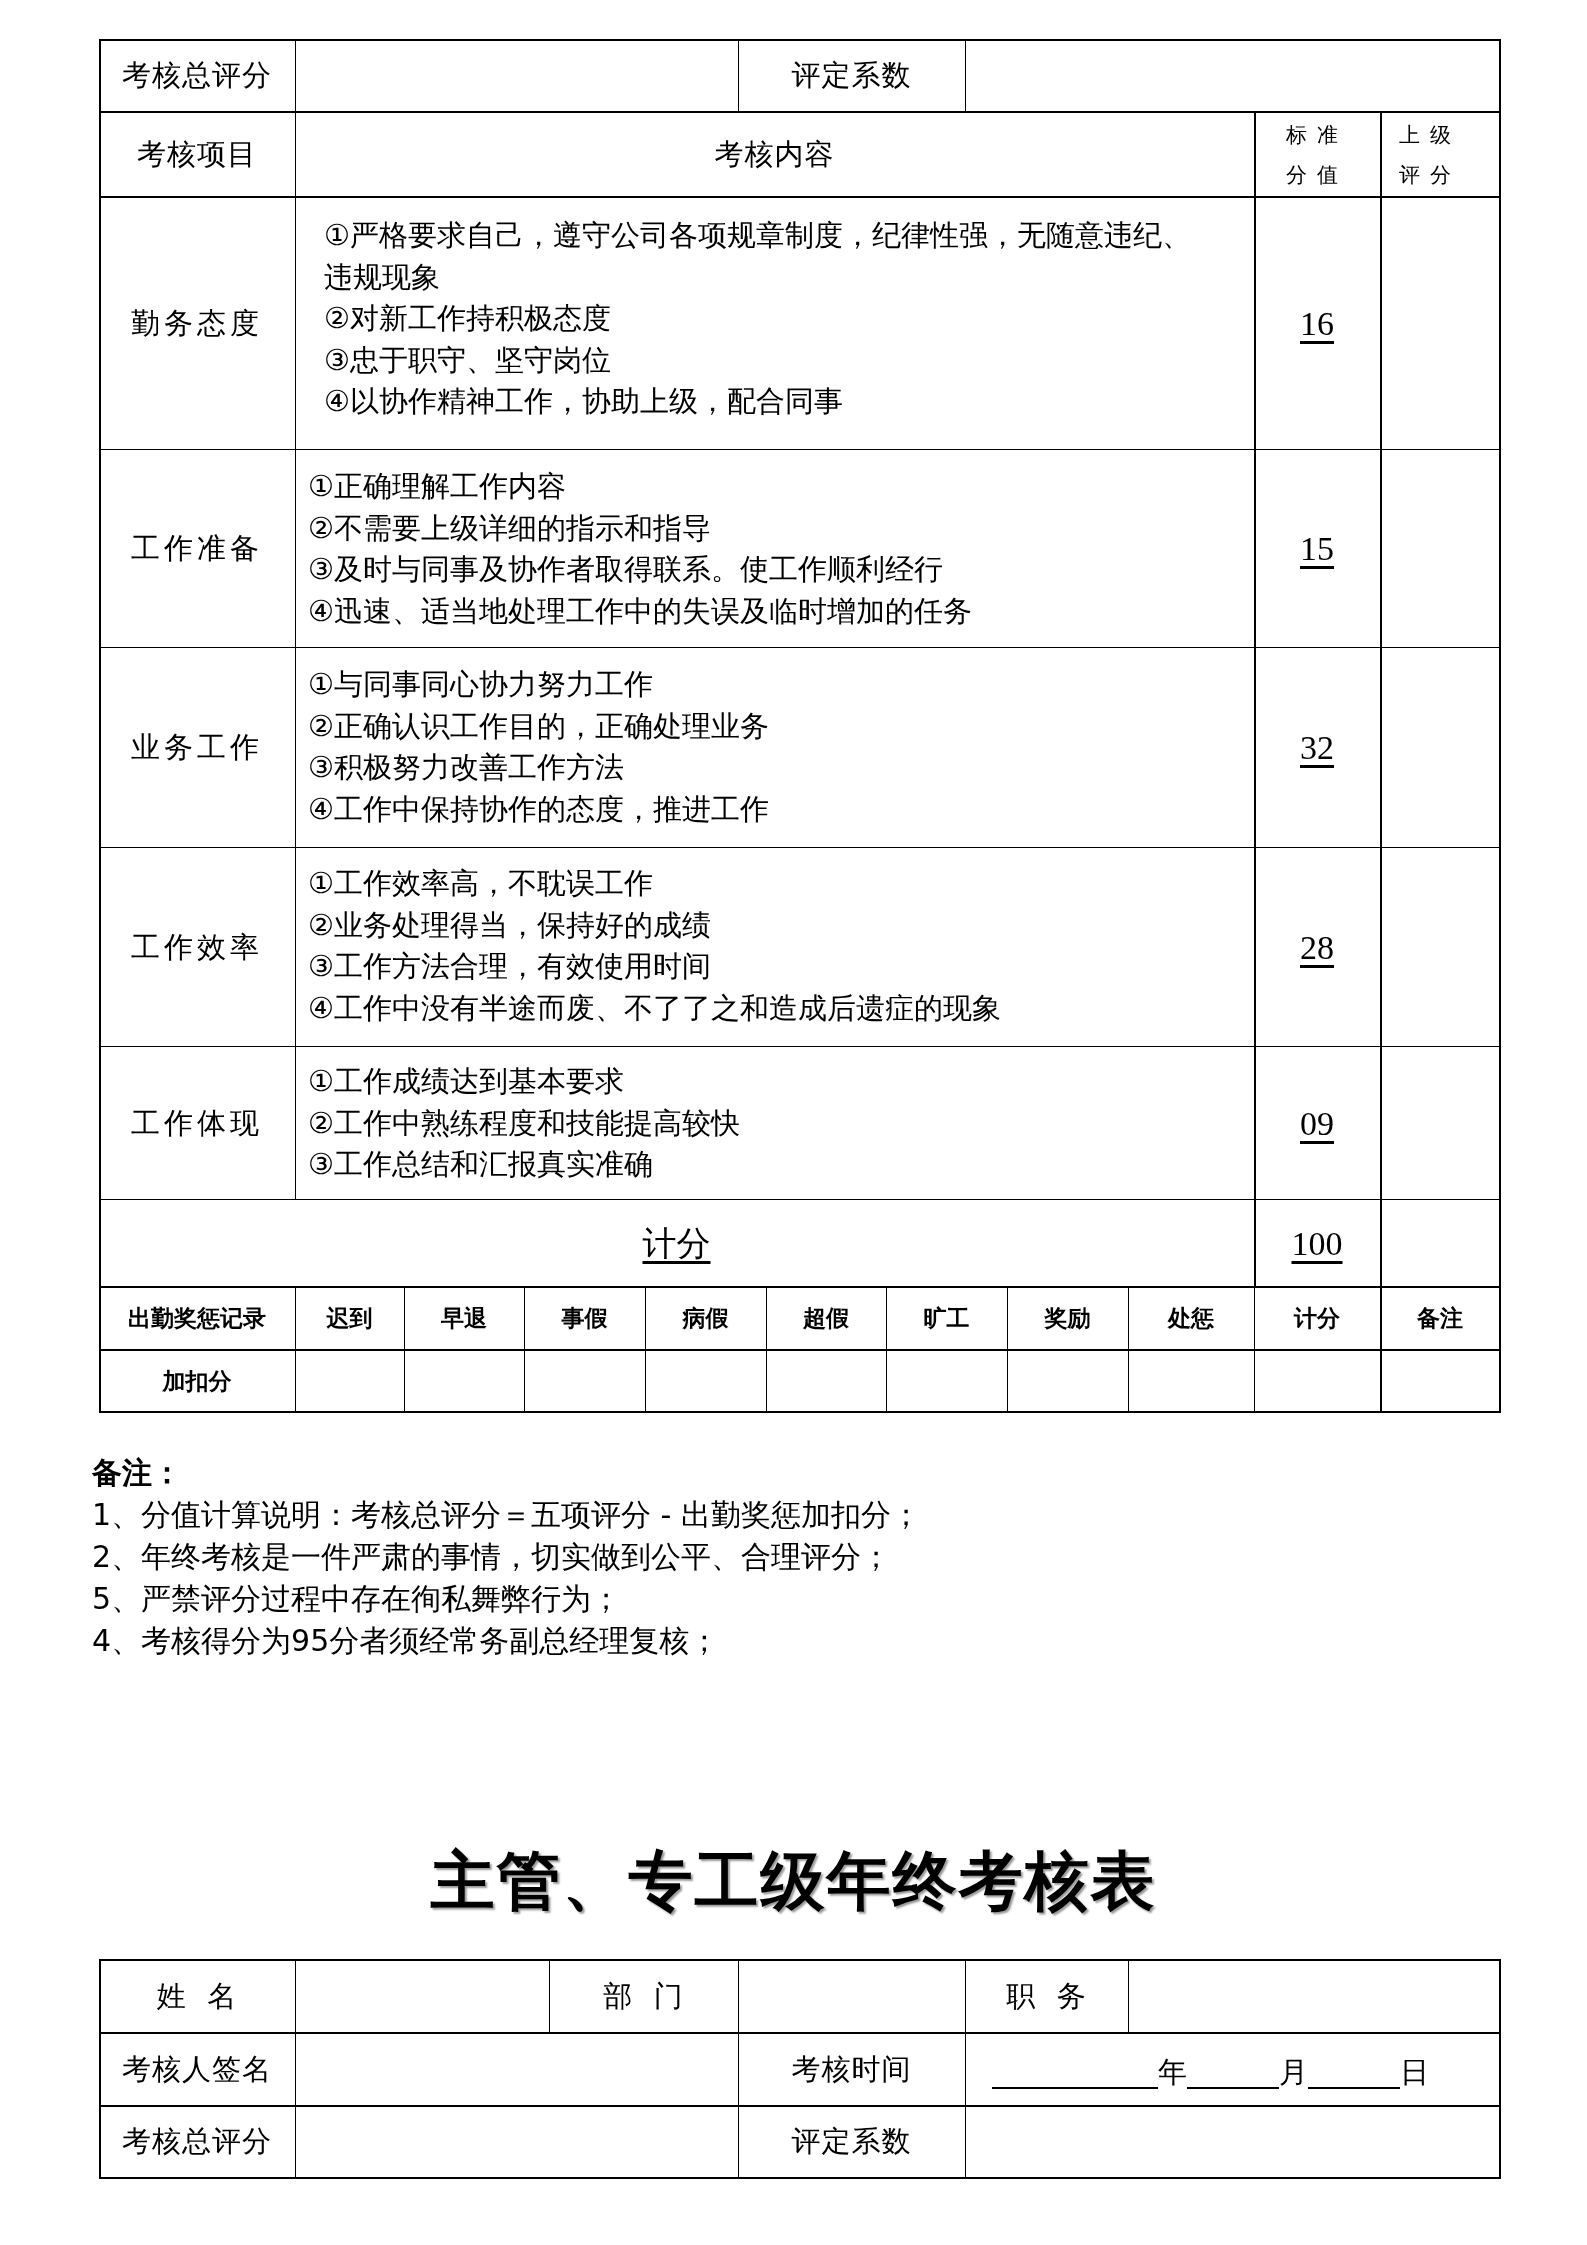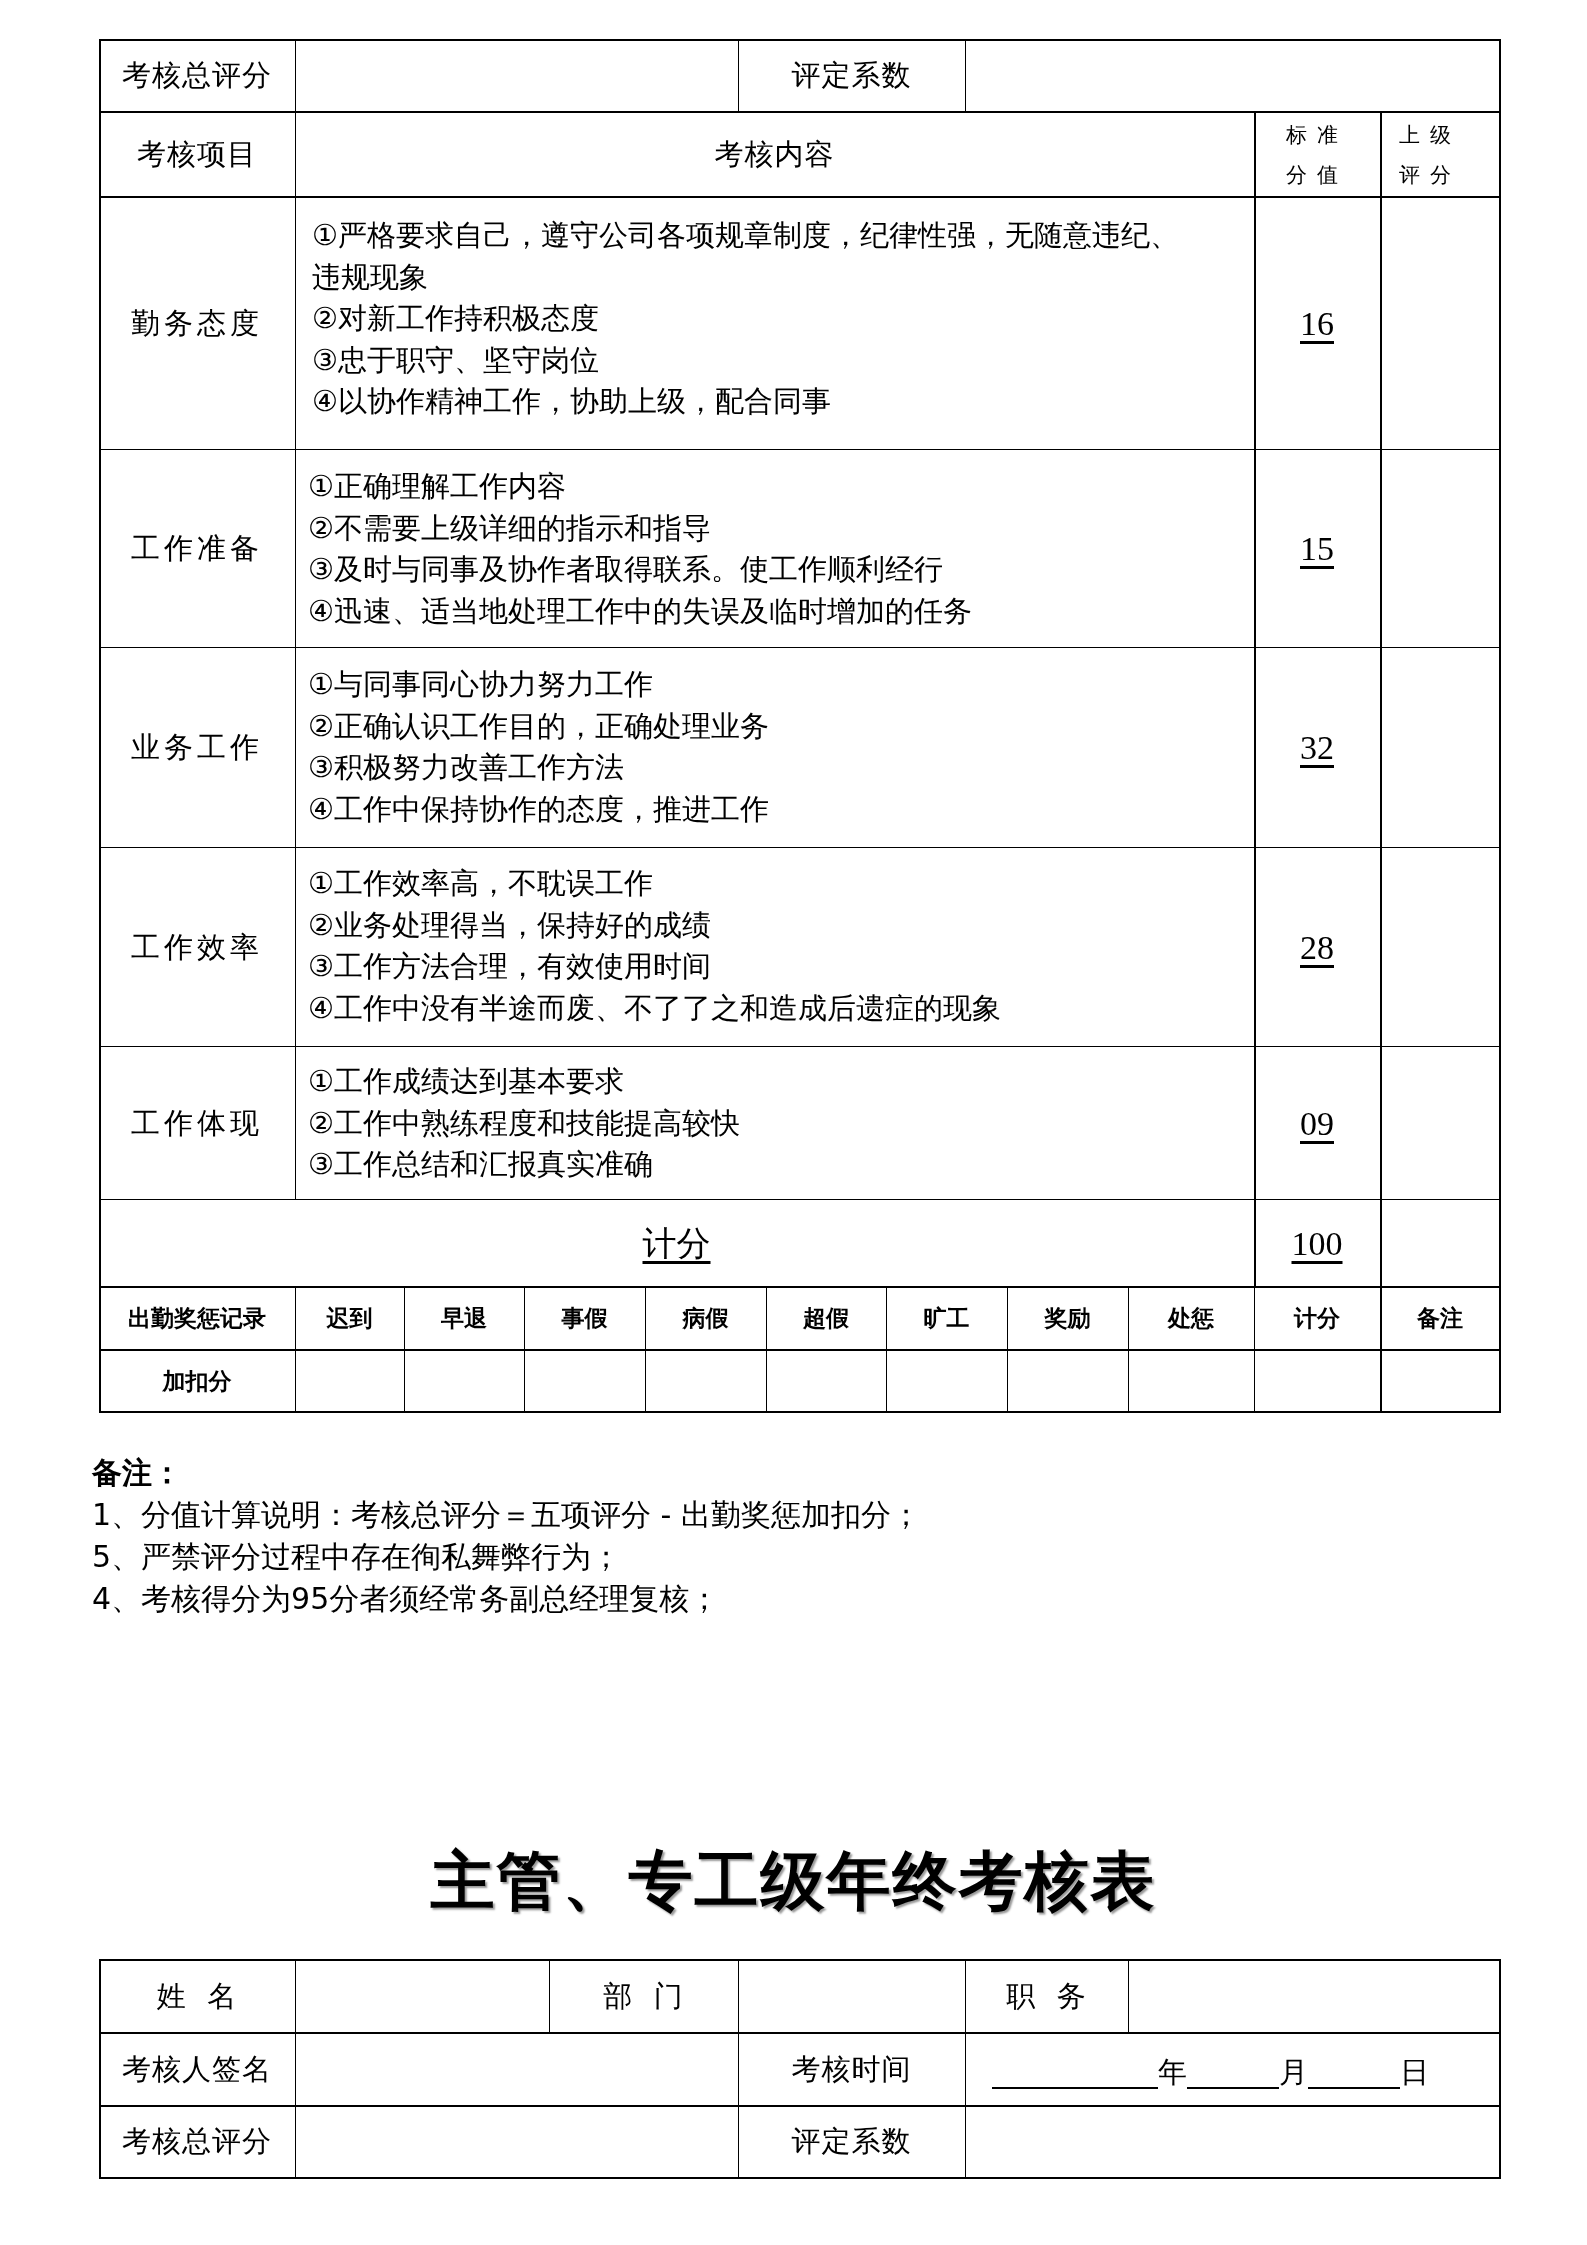--- a/index.html
+++ b/index.html
@@ -75,21 +75,21 @@
   <div class="cell hdr2" style="left:1254px; top:112px; width:126px; height:85px; flex-direction:column;">
     <span>标准</span>
     <span>分值</span>
   </div>
   <div class="cell hdr2" style="left:1380px; top:112px; width:100px; height:85px; flex-direction:column;">
     <span>上级</span>
     <span>评分</span>
   </div>
 
   <div class="cell lbl-serif" style="left:99px; top:197px; width:196px; height:253px;">勤务态度</div>
-  <div class="content" style="left:300px; top:215px; width:958px;">
+  <div class="content" style="left:312px; top:215px; width:958px;">
     <div>①严格要求自己，遵守公司各项规章制度，纪律性强，无随意违纪、</div>
     <div>违规现象</div>
     <div>②对新工作持积极态度</div>
     <div>③忠于职守、坚守岗位</div>
     <div>④以协作精神工作，协助上级，配合同事</div>
   </div>
   <div class="cell" style="left:1254px; top:197px; width:126px; height:253px;">
       <span class="score">16</span>
     </div>
   <div class="cell" style="left:1381px; top:197px; width:118px; height:253px;"></div>
@@ -170,20 +170,21 @@
   <div class="cell" style="left:887px; top:1350px; width:120px; height:62px;"></div>
   <div class="cell" style="left:1008px; top:1350px; width:120px; height:62px;"></div>
   <div class="cell" style="left:1129px; top:1350px; width:125px; height:62px;"></div>
   <div class="cell" style="left:1255px; top:1350px; width:125px; height:62px;"></div>
   <div class="cell" style="left:1381px; top:1350px; width:118px; height:62px;"></div>
 </div>
 
 <div class="notes">
   <div class="ntitle">备注：</div>
   <div>1、分值计算说明：考核总评分＝五项评分 - 出勤奖惩加扣分；</div>
+  <div>2、年终考核是一件严肃的事情，切实做到公平、合理评分；</div>
   <div>5、严禁评分过程中存在徇私舞弊行为；</div>
   <div>4、考核得分为95分者须经常务副总经理复核；</div>
 </div>
 
 <div class="title">主管、专工级年终考核表</div>
 
 <div>
   <div class="hline" style="left:99px; width:1402px; top:1959px;"></div>
   <div class="hline" style="left:99px; width:1402px; top:2032px;"></div>
   <div class="hline" style="left:99px; width:1402px; top:2105px;"></div>

